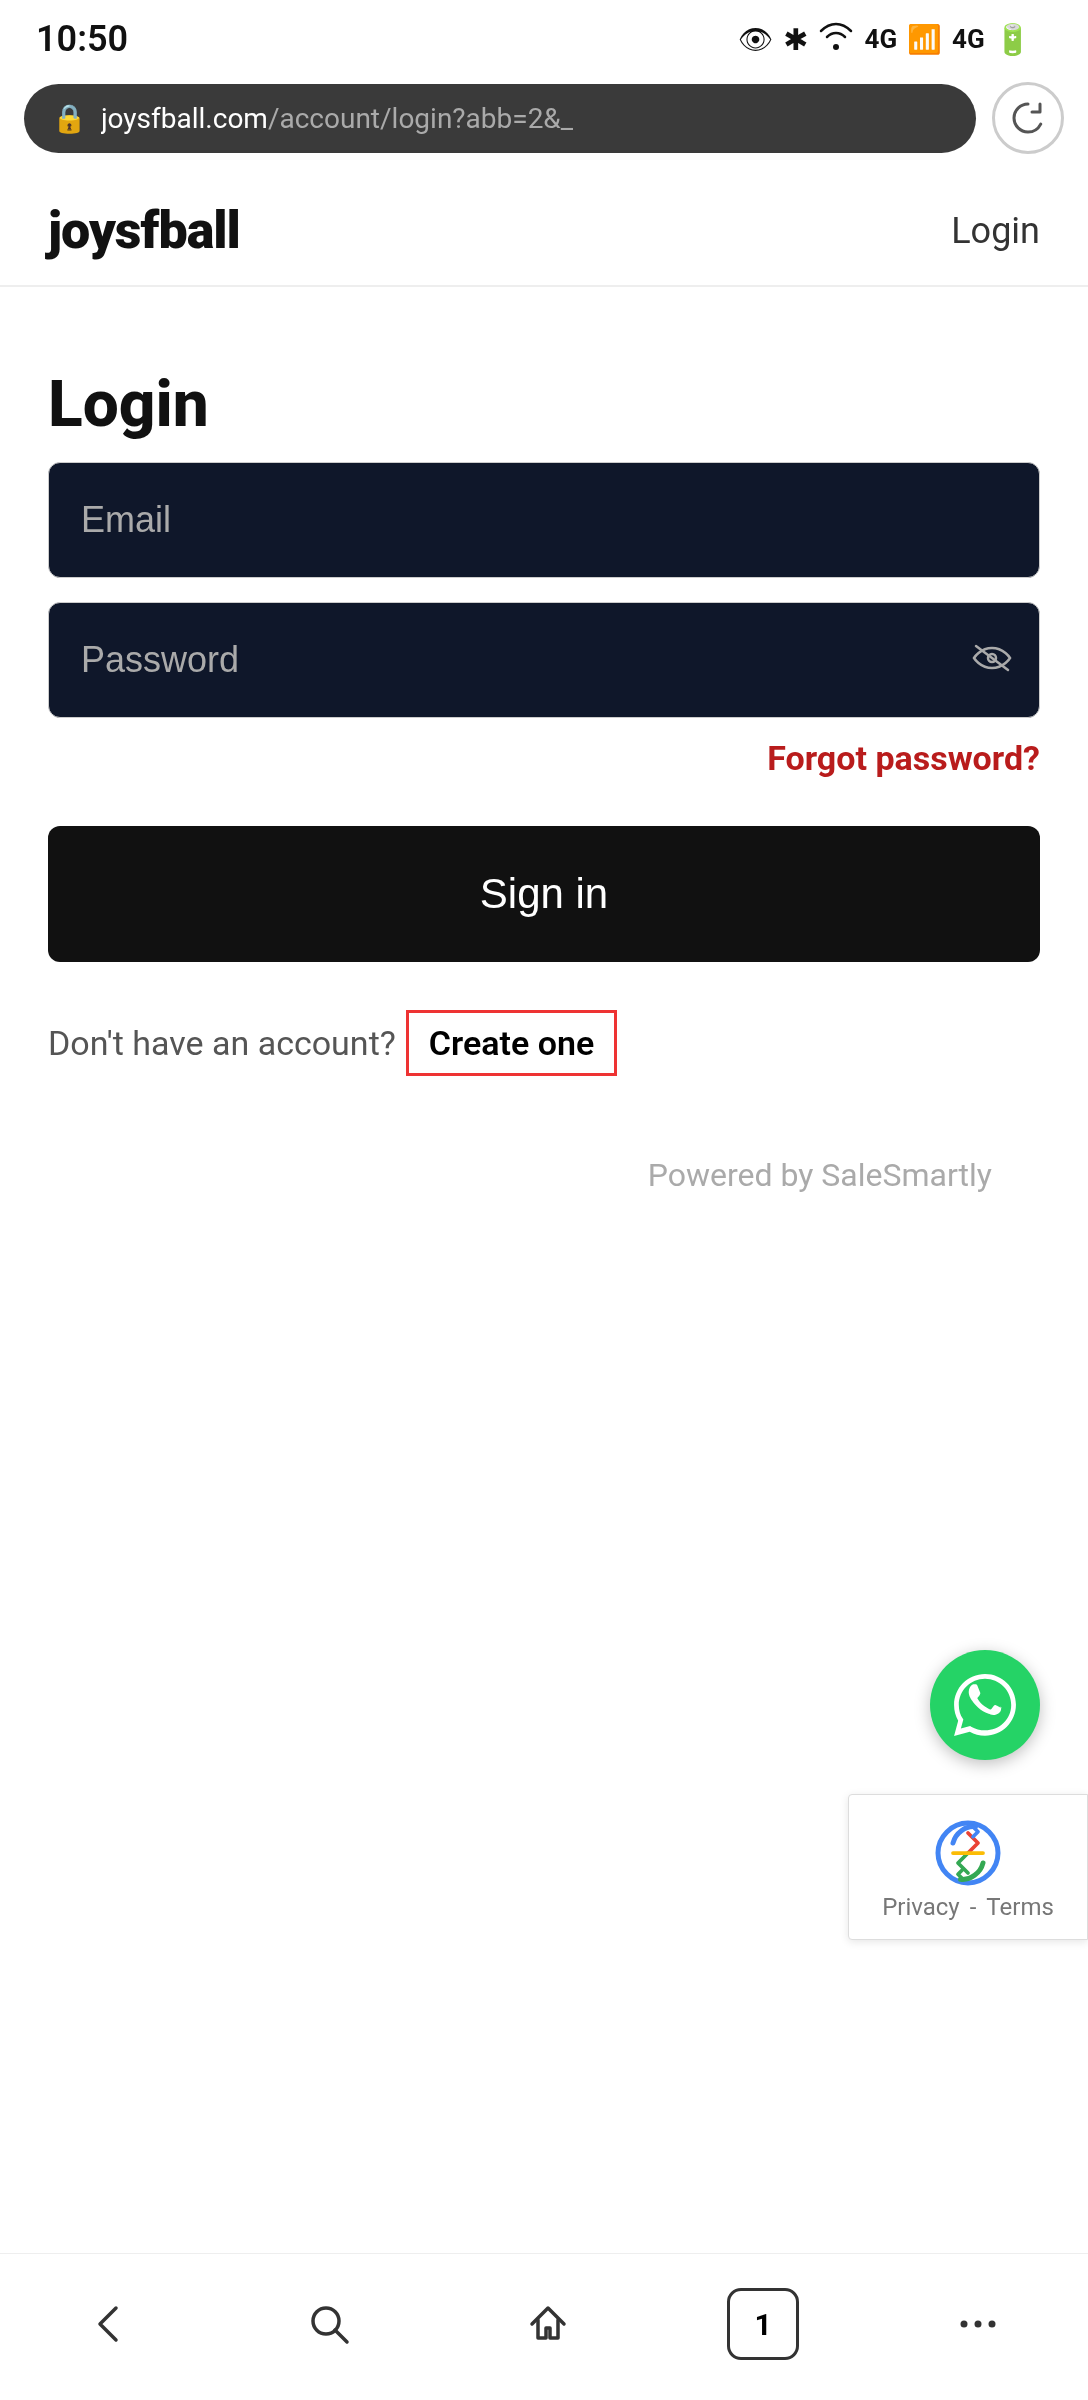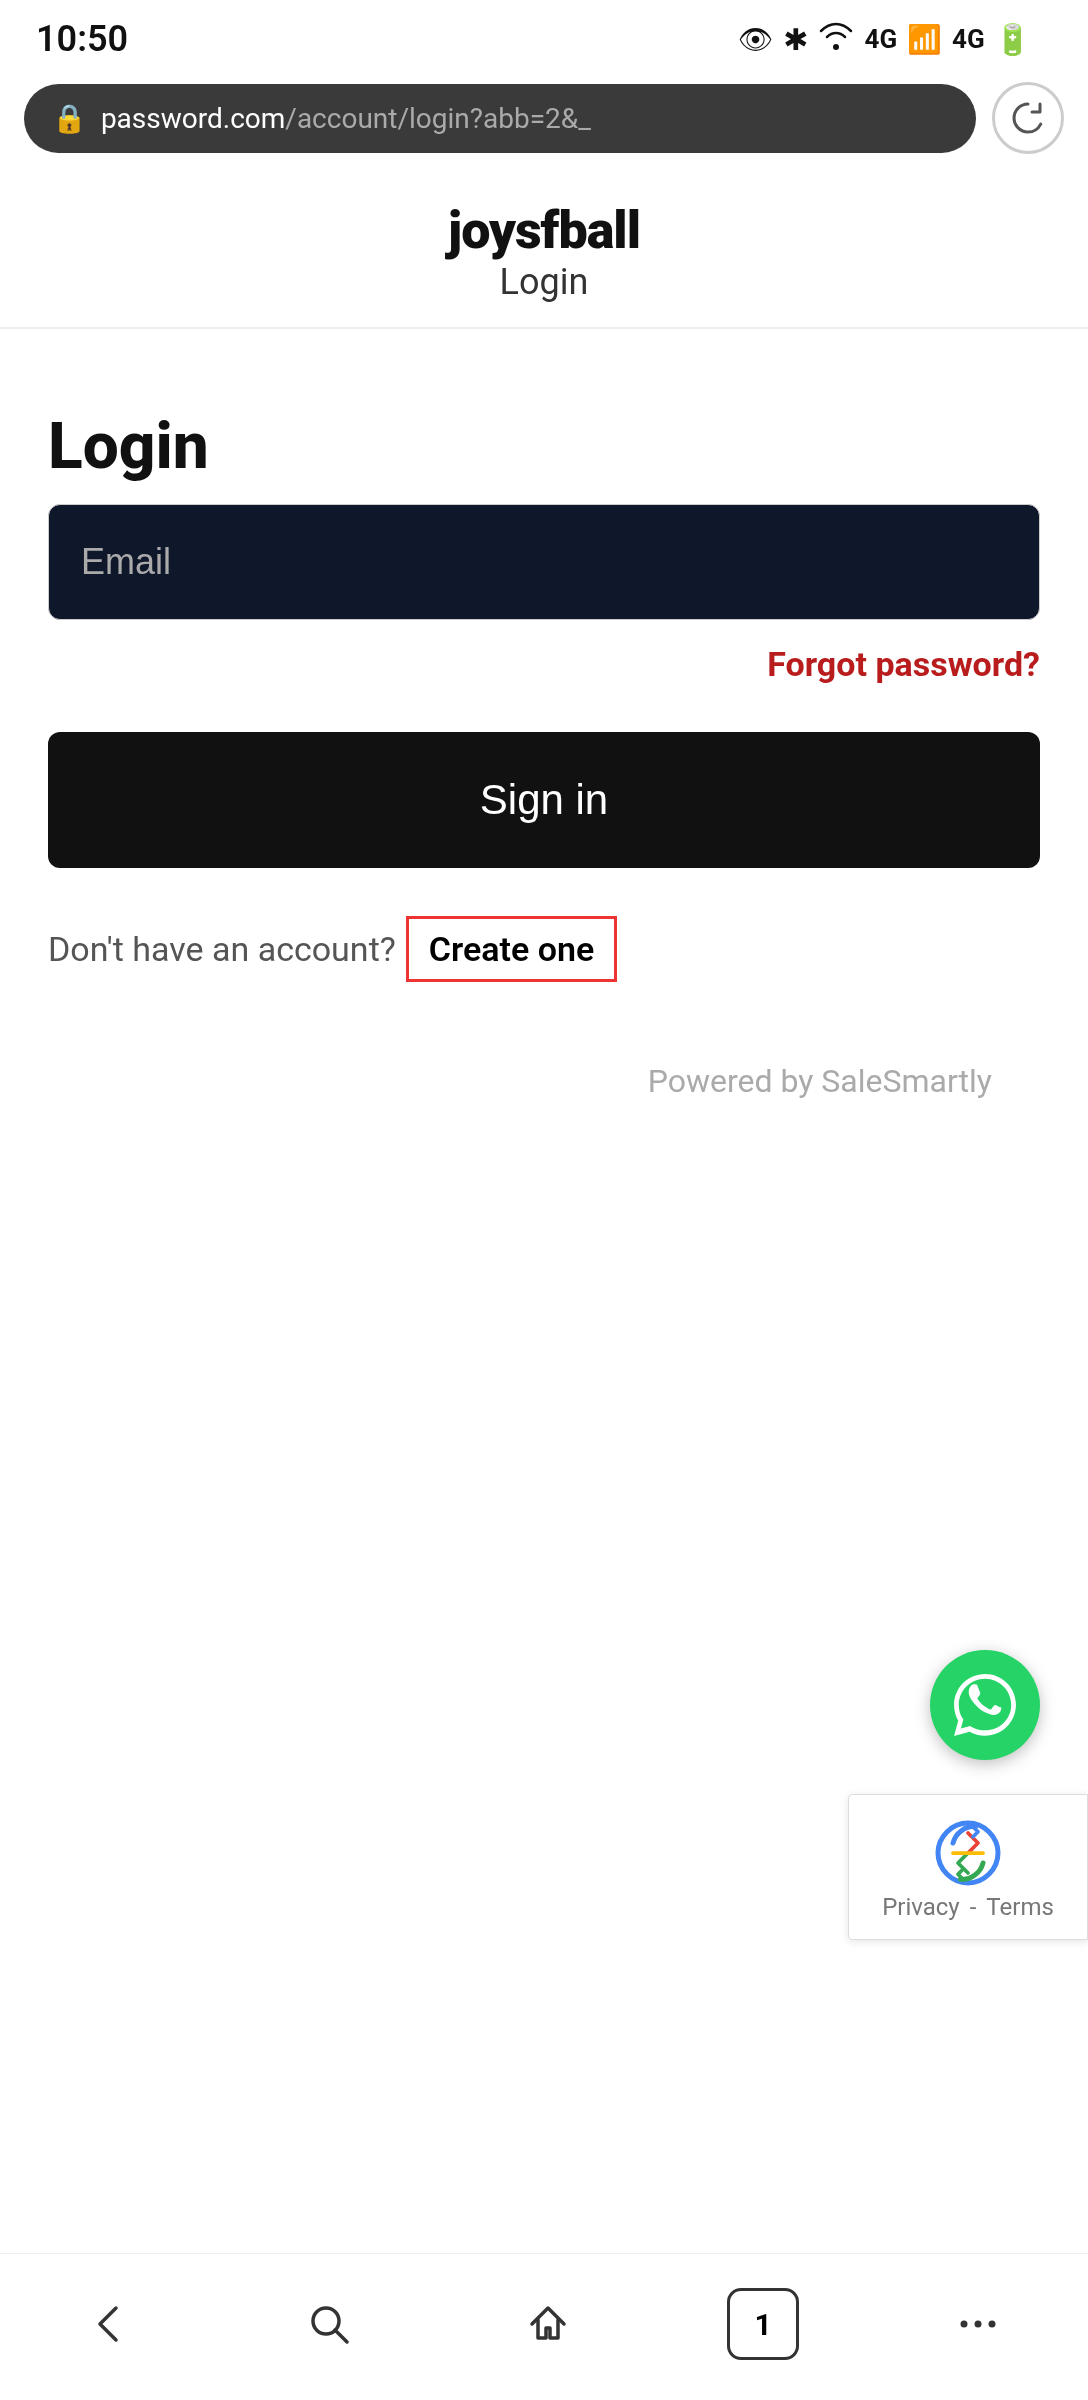--- a/index.html
+++ b/index.html
@@ -94,21 +94,20 @@
       flex-shrink: 0;
     }
 
     
     .site-header {
       display: flex;
       justify-content: space-between;
       align-items: center;
       padding: 36px 48px 24px 48px;
       border-bottom: 1px solid #eee;
-      flex-direction: column;
     }
 
     .site-logo {
       font-size: 52px;
       font-weight: 900;
       color: #111;
       letter-spacing: -1px;
     }
 
     .header-login-link {
@@ -358,21 +357,21 @@
     <span style="font-size:26px; font-weight:700; color:#111;">4G</span>
 
     <span style="font-size:30px;">🔋</span>
   </div>
 </div>
 
 <div class="address-bar-row">
   <div class="address-bar">
     <span class="lock-icon">🔒</span>
     <div class="address-text">
-      <span class="domain">password.com</span><span class="path">/account/login?abb=2&amp;_</span>
+      <span class="domain">joysfball.com</span><span class="path">/account/login?abb=2&amp;_</span>
     </div>
   </div>
   <button class="refresh-btn">
     <svg width="36" height="36" viewBox="0 0 36 36" fill="none">
       <path d="M18 4C10.3 4 4 10.3 4 18s6.3 14 14 14c5.5 0 10.3-3.2 12.7-7.9" stroke="#555" stroke-width="3" fill="none" stroke-linecap="round"></path>
       <path d="M30 4v8h-8" stroke="#555" stroke-width="3" fill="none" stroke-linecap="round" stroke-linejoin="round"></path>
     </svg>
   </button>
 </div>
 
@@ -384,20 +383,31 @@
 <div class="divider"></div>
 
 <main class="main-content">
 
   <h1 class="login-title">Login</h1>
 
   
   <input type="email" class="form-field" placeholder="Email" style="">
 
   
+  <div class="password-wrapper">
+    <input type="password" class="form-field" placeholder="Password" style="">
+    <span class="eye-icon">
+      
+      <svg width="40" height="28" viewBox="0 0 40 28" fill="none">
+        <path d="M2 14S8 4 20 4s18 10 18 10-6 10-18 10S2 14 2 14z" stroke="#aaa" stroke-width="2.5" fill="none"></path>
+        <line x1="4" y1="2" x2="36" y2="26" stroke="#aaa" stroke-width="2.5" stroke-linecap="round"></line>
+        <circle cx="20" cy="14" r="4" stroke="#aaa" stroke-width="2.5" fill="none"></circle>
+      </svg>
+    </span>
+  </div>
 
   
   <a class="forgot-password">Forgot password?</a>
 
   
   <button class="sign-in-btn">Sign in</button>
 
   
   <div class="create-account-row">
     <span>Don't have an account?</span>

